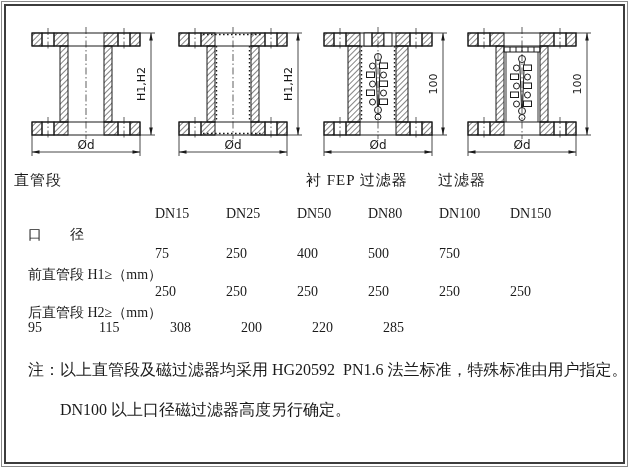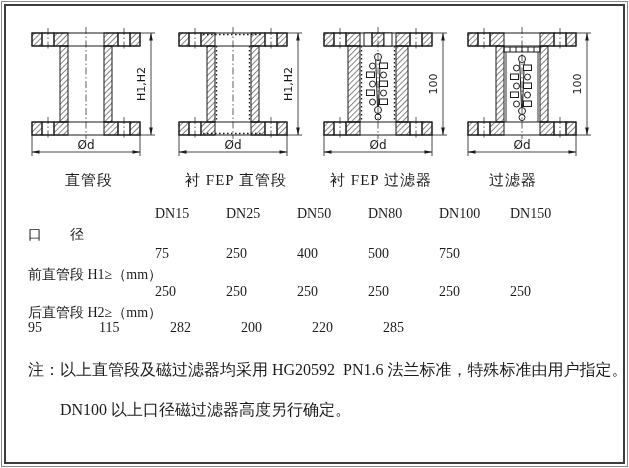--- a/index.html
+++ b/index.html
@@ -2,21 +2,21 @@
 <html><head>
 <meta charset="utf-8">
 <style>
   html,body { margin:0; padding:0; background:#e8e8e8; }
   body { font-family:"Liberation Serif","DejaVu Serif",serif; color:#1a1a1a; }
   .sheet { position:relative; width:629px; height:468px; background:#fff; overflow:hidden; }
   .frame-outer { position:absolute; inset:1px; border:1px solid #8a8a8a; pointer-events:none; }
   .frame-inner { position:absolute; inset:4px; border:2px solid #3c3c3c; pointer-events:none; }
   svg.draw { position:absolute; top:25px; }
   svg.draw text { font-family:"DejaVu Sans","Liberation Sans",sans-serif; }
-  .caption { position:absolute; top:171px; width:150px; text-align:center;
+  .caption { position:absolute; top:171px; width:150px; 
              font-size:15px; letter-spacing:1px; white-space:nowrap; }
   .trow { position:absolute; left:28px; display:flex; font-size:14px; white-space:nowrap; }
   .trow .lbl { width:127px;margin-top:20px; }
   .trow .cell { width:71px; }
   .note { position:absolute; font-size:16px; white-space:pre-wrap; }
 </style>
 </head>
 <body>
 
 <div class="sheet">
@@ -290,21 +290,20 @@
         <line x1="18" y1="127" x2="126" y2="127"></line>
         <polygon points="18,127 25.5,125.3 25.5,128.7" fill="#1a1a1a" stroke="none"></polygon>
         <polygon points="126,127 118.5,125.3 118.5,128.7" fill="#1a1a1a" stroke="none"></polygon>
       </g>
     </g>
     <text x="130.5" y="59" transform="rotate(-90 130.5 59)" text-anchor="middle" font-size="11" fill="#1a1a1a">100</text>
     <text x="72" y="124" text-anchor="middle" font-size="12" fill="#1a1a1a">Ød</text>
   </svg>
 
   <div class="caption" style="left:14px">直管段</div>
-  <div class="caption" style="left:161px">衬 FEP 直管段</div>
   <div class="caption" style="left:306px">衬 FEP 过滤器</div>
   <div class="caption" style="left:438px">过滤器</div>
 
   <div class="trow" style="top:206px">
     <div class="lbl">口　　径</div>
     <div class="cell">DN15</div>
     <div class="cell">DN25</div>
     <div class="cell">DN50</div>
     <div class="cell">DN80</div>
     <div class="cell">DN100</div>
@@ -326,21 +325,21 @@
     <div class="cell">250</div>
     <div class="cell">250</div>
     <div class="cell">250</div>
     <div class="cell">250</div>
     <div class="cell">250</div>
   </div>
 
   <div class="trow" style="top:320px">
     <div class="cell">95</div>
     <div class="cell">115</div>
-    <div class="cell">282</div>
+    <div class="cell">308</div>
     <div class="cell">200</div>
     <div class="cell">220</div>
     <div class="cell">285</div>
   </div>
 
   <div class="note" style="left:28px; top:360px">注：以上直管段及磁过滤器均采用 HG20592  PN1.6 法兰标准，特殊标准由用户指定。</div>
   <div class="note" style="left:60px; top:400px">DN100 以上口径磁过滤器高度另行确定。</div>
 </div>
 
 </body></html>

